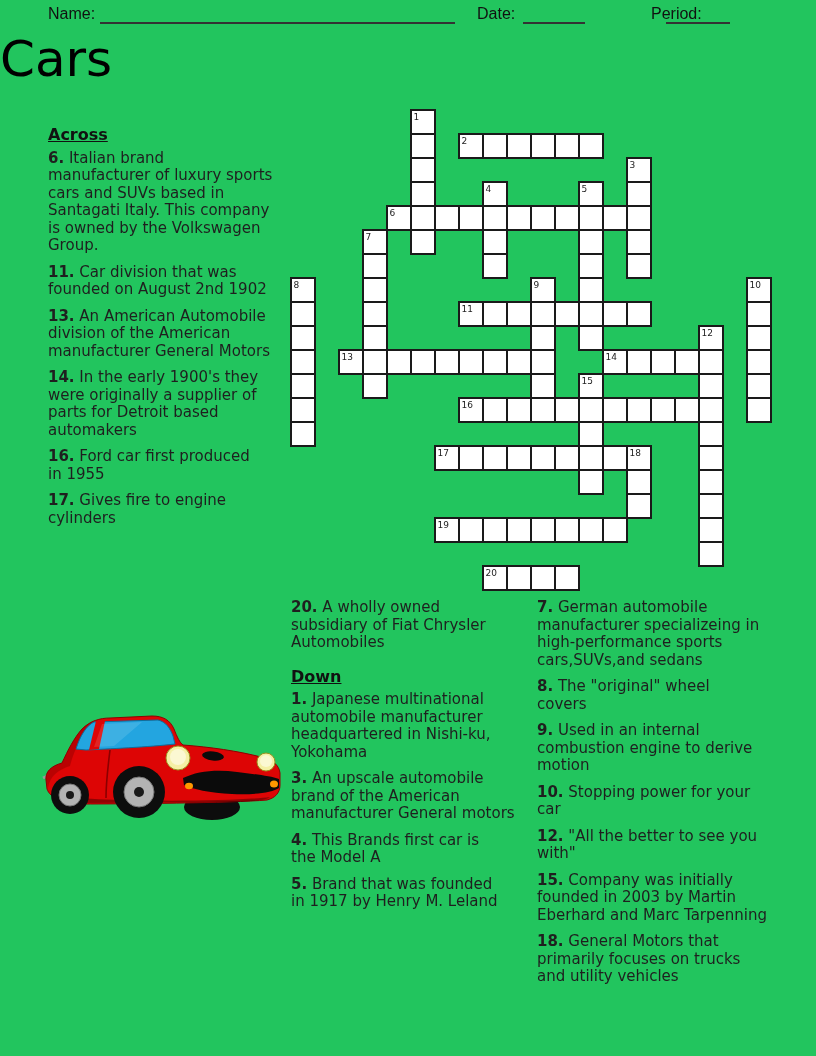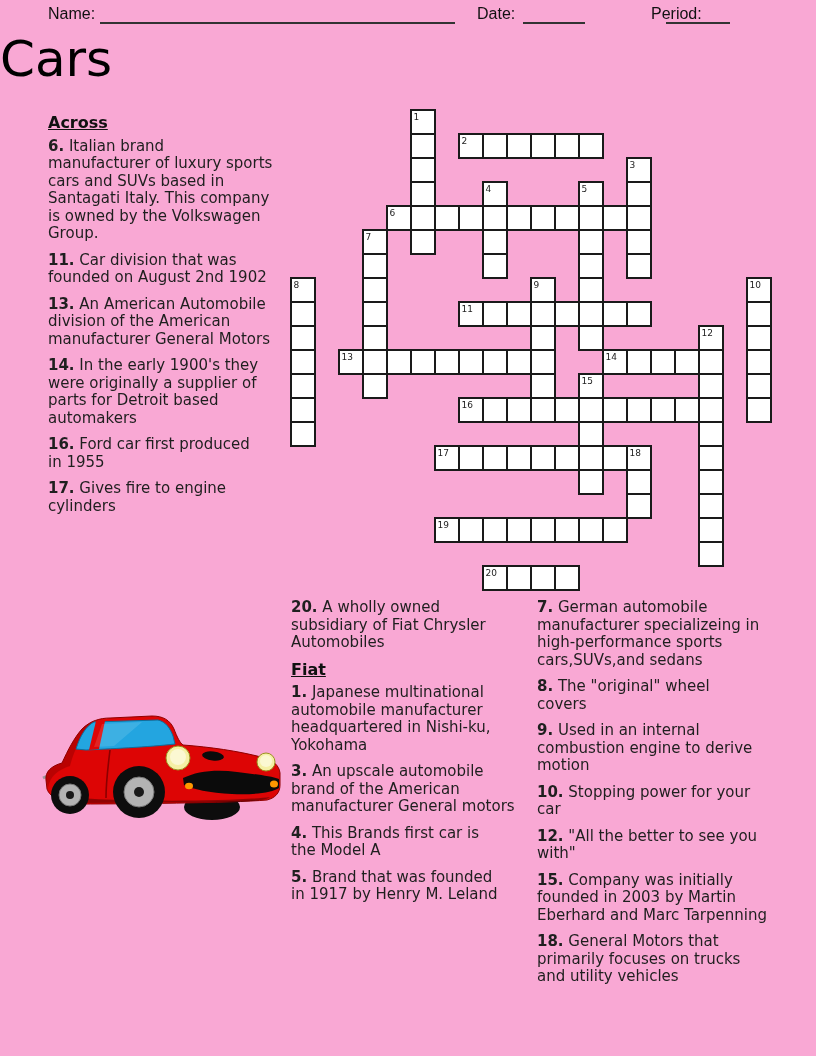--- a/index.html
+++ b/index.html
@@ -1,25 +1,25 @@
 <!DOCTYPE html>
 <html><head>
 <meta charset="utf-8">
 <style>
   html,body{margin:0;padding:0;background:#ffffff;}
-  .page{position:relative;width:816px;height:1056px;background:#f9a8d4;overflow:hidden;
+  .page{position:relative;width:816px;height:1056px;background:#22c55e;overflow:hidden;
         font-family:"DejaVu Sans",sans-serif;color:#1a1a1a;}
   
   .hdr-label{position:absolute;font-family:"Liberation Sans",sans-serif;font-size:16px;color:#111;}
   .hdr-line{position:absolute;height:20px;border-bottom:2px solid #333;}
   .title{position:absolute;left:0;right:0;top:30px;text-align:left;
          font-size:50px;font-weight:500;color:#000;letter-spacing:0px;}
   
   .clue-col{position:absolute;font-size:15px;line-height:17.5px;color:#1f1f1f;}
-  .clue-heading{font-size:16px;font-weight:bold;text-decoration:underline;margin:4px 0 6px 0;color:#111;}
+  .clue-heading{font-size:16px;font-weight:bold;text-decoration:underline;margin:16px 0 6px 0;color:#111;}
   .clue{margin:0 0 9px 0;}
   .clue b{font-weight:bold;}
   .clue .ct{white-space:pre-line;}
   
   .grid-svg{position:absolute;}
   .grid-svg text{font-family:"DejaVu Sans",sans-serif;}
   
   .car-svg{position:absolute;}
 </style>
 </head>
@@ -206,21 +206,21 @@
       <text x="292.5" y="275.5" font-size="9" fill="#222222">15</text>
       <text x="340.5" y="347.5" font-size="9" fill="#222222">18</text>
     </svg>
 
   <div class="clue-col" style="left:291px;top:599px;width:246px;">
     <div>
         <div class="clue"><b>20.</b><span class="ct"> A wholly owned
 subsidiary of Fiat Chrysler
 Automobiles</span></div>
       </div>
-    <div class="clue-heading">Fiat</div>
+    <div class="clue-heading">Down</div>
     <div>
         <div class="clue"><b>1.</b><span class="ct"> Japanese multinational
 automobile manufacturer
 headquartered in Nishi-ku,
 Yokohama</span></div>
         <div class="clue"><b>3.</b><span class="ct"> An upscale automobile
 brand of the American
 manufacturer General motors</span></div>
         <div class="clue"><b>4.</b><span class="ct"> This Brands first car is
 the Model A</span></div>

